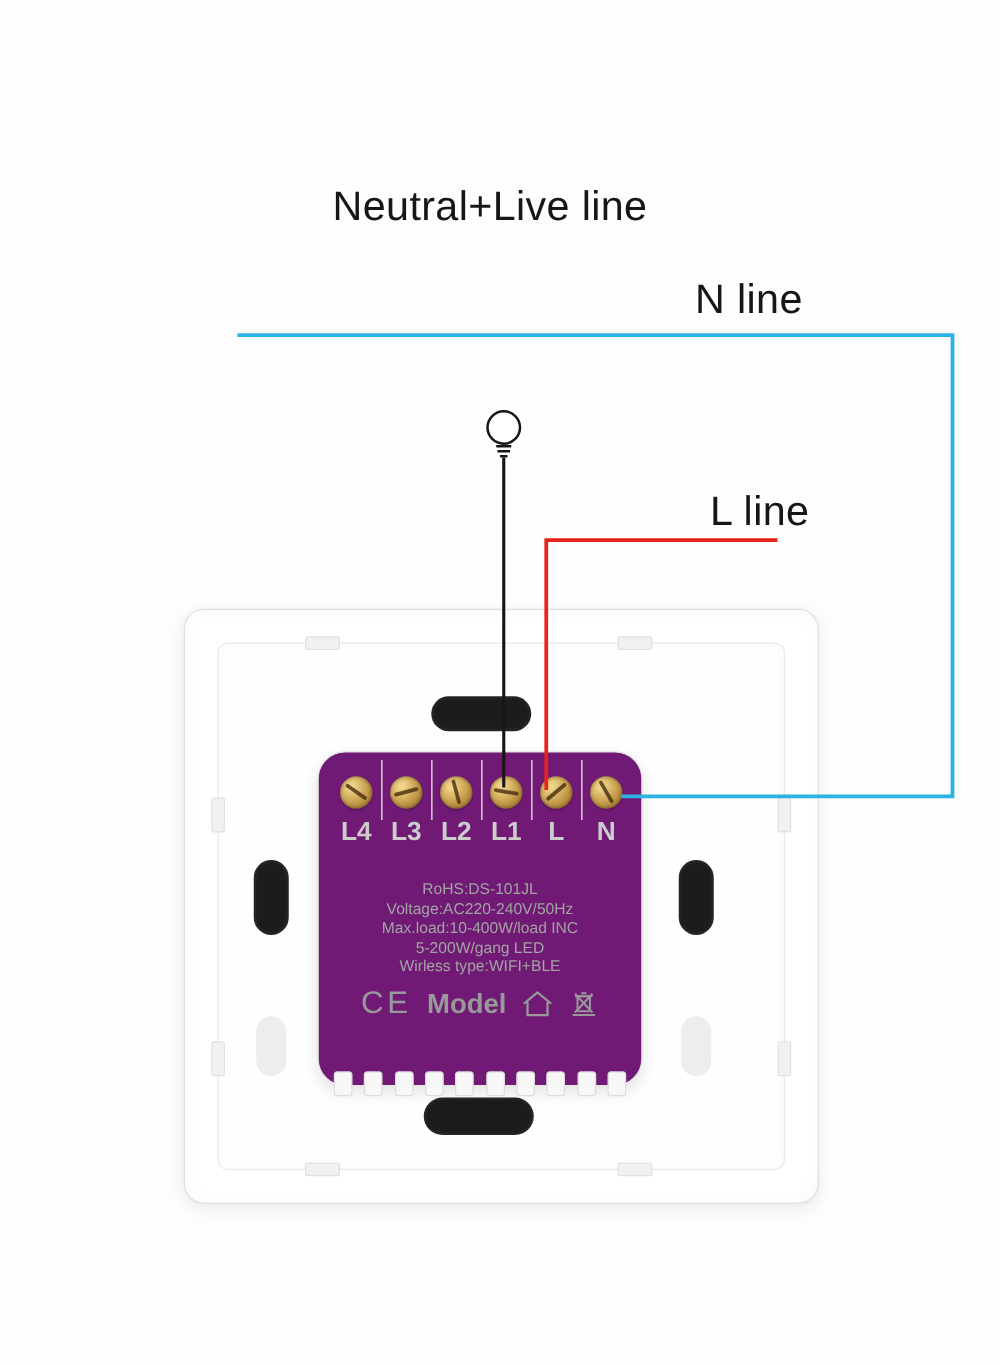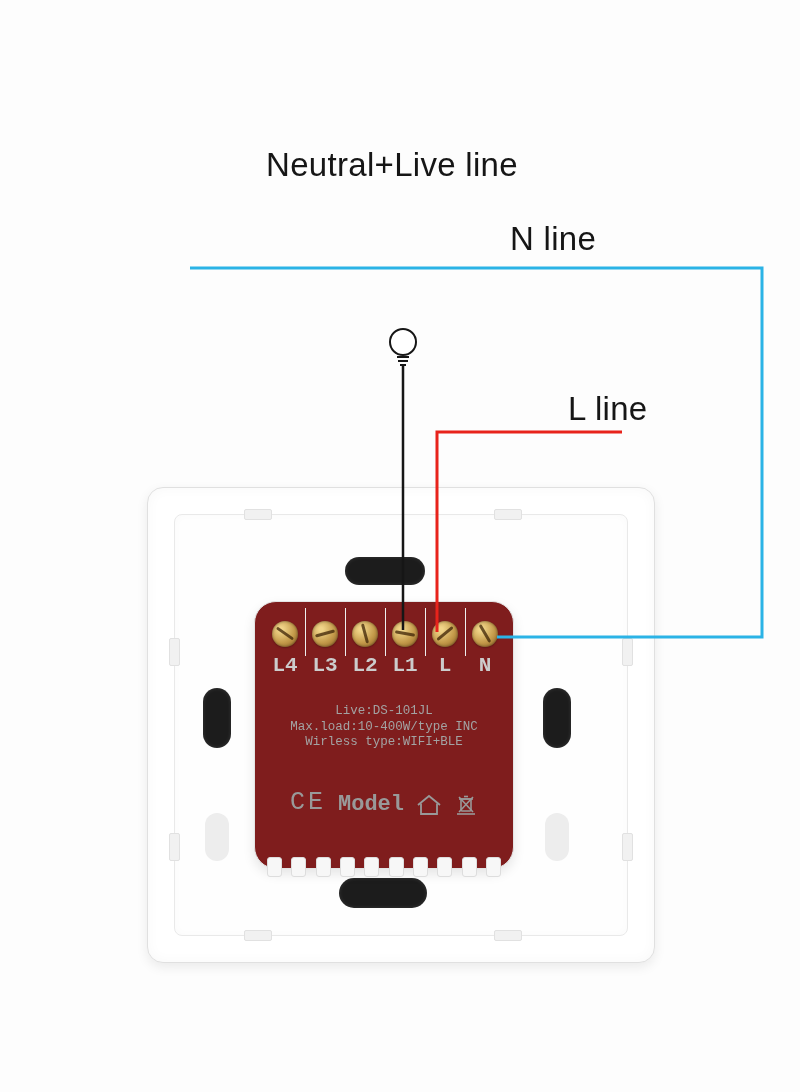--- a/index.html
+++ b/index.html
@@ -3,21 +3,21 @@
 <meta charset="utf-8">
 <style>
   html,body{margin:0;padding:0;background:#ffffff;}
   .stage{
     position:relative;width:800px;height:1092px;background:#fdfdfd;overflow:hidden;
     font-family:"Liberation Sans",sans-serif;
     padding-left:39px;
   }
   .lbl{position:absolute;color:#161616;font-size:33px;font-weight:500;letter-spacing:.3px;white-space:nowrap;}
   .lbl.title{left:142px;top:146px;width:500px;text-align:center;}
-  .lbl.nline{left:510px;top:220px;}
+  .lbl.nline{left:556px;top:220px;}
   .lbl.ctrl{left:210px;top:390px;}
   .lbl.lline{left:568px;top:390px;}
 
   
   .switch-frame{
     position:absolute;left:147px;top:487px;width:506px;height:474px;
     background:#ffffff;border:1px solid #e0e0e0;border-radius:16px;
     box-shadow:0 4px 12px rgba(0,0,0,.08), inset 0 0 14px rgba(0,0,0,.03);
   }
   .inner-plate{
@@ -25,35 +25,34 @@
     border:1px solid #e9e9e9;border-radius:8px;background:#fefefe;
     box-shadow:inset 0 0 10px rgba(0,0,0,.02);
   }
   .tab-h{position:absolute;width:26px;height:9px;background:#f1f1f1;border:1px solid #e1e1e1;border-radius:2px;}
   .tab-v{position:absolute;width:9px;height:26px;background:#f1f1f1;border:1px solid #e1e1e1;border-radius:2px;}
   .pill{position:absolute;background:#1c1c1c;border-radius:16px;box-shadow:inset 0 0 4px rgba(255,255,255,.12);}
   .recess{position:absolute;background:#ededed;border-radius:14px;}
 
   .module{
     position:absolute;left:106px;top:113px;width:258px;height:266px;
-    background:#7f1d1d;border:1px solid #e4e4e4;border-radius:22px;
+    background:#701a75;border:1px solid #e4e4e4;border-radius:22px;
     box-shadow:0 5px 12px rgba(0,0,0,.10);
-    font-family:Liberation Mono, monospace;
   }
   .divider{position:absolute;top:6px;height:48px;width:1px;background:#eeeeee;}
   .screw{
     position:absolute;top:19px;width:26px;height:26px;border-radius:50%;
     background:radial-gradient(circle at 35% 32%, #f0d489 8%, #c49a4a 55%, #8f6426 95%);
     box-shadow:inset 0 0 3px rgba(0,0,0,.5), 0 1px 2px rgba(0,0,0,.25);
   }
   .slot{position:absolute;left:3px;top:11px;width:20px;height:3px;background:rgba(60,35,5,.75);border-radius:2px;}
   .terminals{position:absolute;left:0;top:52px;width:100%;display:flex;padding-left:10px;box-sizing:border-box;}
   .terminals span{display:inline-block;width:40px;text-align:center;font-size:21px;font-weight:700;color:#cccccc;}
   .specs{position:absolute;left:0;top:102px;width:100%;text-align:center;color:#a3a3a3;font-size:12.5px;line-height:15.5px;}
-  .certs{position:absolute;left:0;top:186px;width:100%;display:flex;align-items:flex-end;justify-content:center;gap:12px;color:#999999;}
+  .certs{position:absolute;left:0;top:186px;width:100%;display:flex;align-items:center;justify-content:center;gap:12px;color:#999999;}
   .ce{font-size:25px;letter-spacing:3px;font-weight:500;}
   .rohs{font-size:22px;font-weight:600;}
   .certs svg{display:block;}
   .teeth{position:absolute;left:12px;right:12px;bottom:-9px;display:flex;justify-content:space-between;}
   .tooth{width:13px;height:18px;background:#f7f7f7;border:1px solid #dddddd;border-radius:3px;}
 
   .overlay{position:absolute;left:0;top:0;z-index:10;pointer-events:none;}
 </style>
 </head>
 <body>
@@ -112,22 +111,24 @@
       <div class="terminals">
         <span>L4</span>
         <span>L3</span>
         <span>L2</span>
         <span>L1</span>
         <span>L</span>
         <span>N</span>
       </div>
 
       <div class="specs">
-        <div>Live:DS-101JL</div>
-        <div>Max.load:10-400W/type INC</div>
+        <div>RoHS:DS-101JL</div>
+        <div>Voltage:AC220-240V/50Hz</div>
+        <div>Max.load:10-400W/load INC</div>
+        <div>5-200W/gang LED</div>
         <div>Wirless type:WIFI+BLE</div>
       </div>
 
       <div class="certs">
         <span class="ce">CE</span>
         <span class="rohs">Model</span>
         <span>
           <svg width="26" height="24" viewBox="0 0 26 24" fill="none" stroke="#999999" stroke-width="1.8">
             <polyline points="2,12 13,3 24,12"></polyline>
             <polyline points="5,10.5 5,21 21,21 21,10.5"></polyline>

